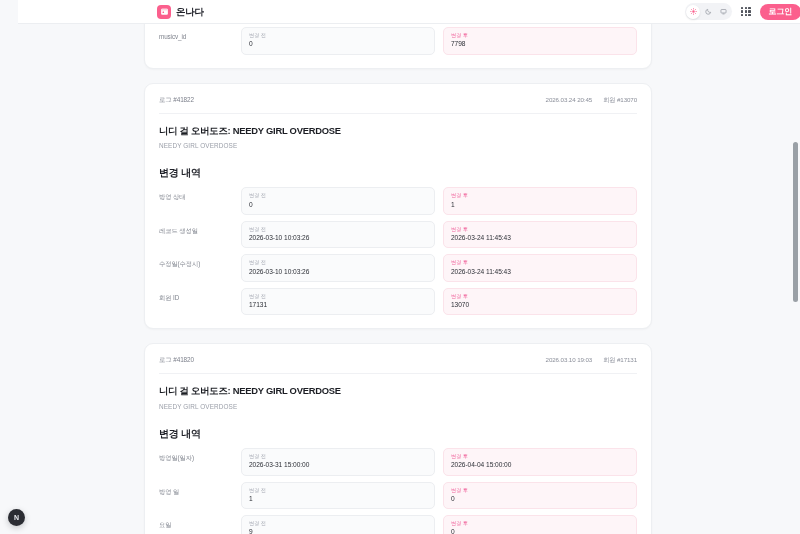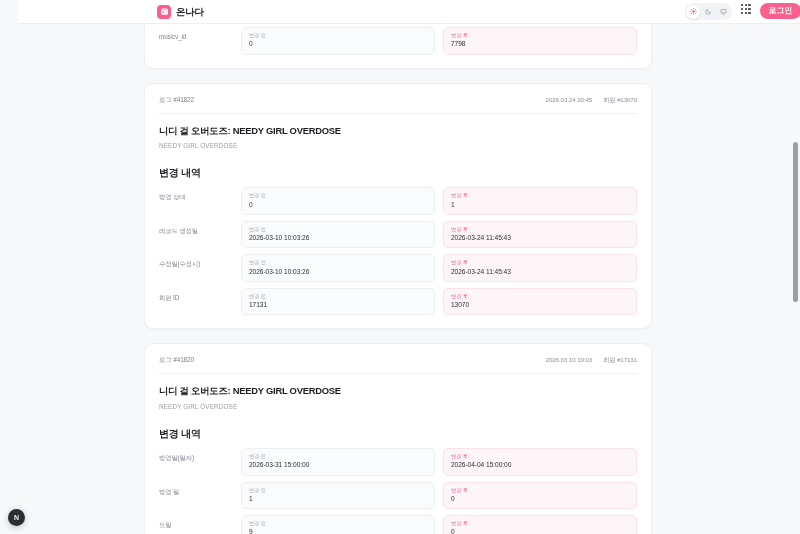--- a/index.html
+++ b/index.html
@@ -64,21 +64,21 @@
     font-weight: 700;
     letter-spacing: -0.2px;
     color: #20222a;
     line-height: 1;
   }
 
   .topbar-right {
     margin-left: auto;
     margin-right: 17px;
     display: flex;
-    align-items: flex-start;
+    align-items: center;
     gap: 8px;
   }
 
   .theme-switch {
     display: flex;
     align-items: center;
     gap: 1px;
     background: #f2f3f6;
     border-radius: 999px;
     padding: 1.5px;

